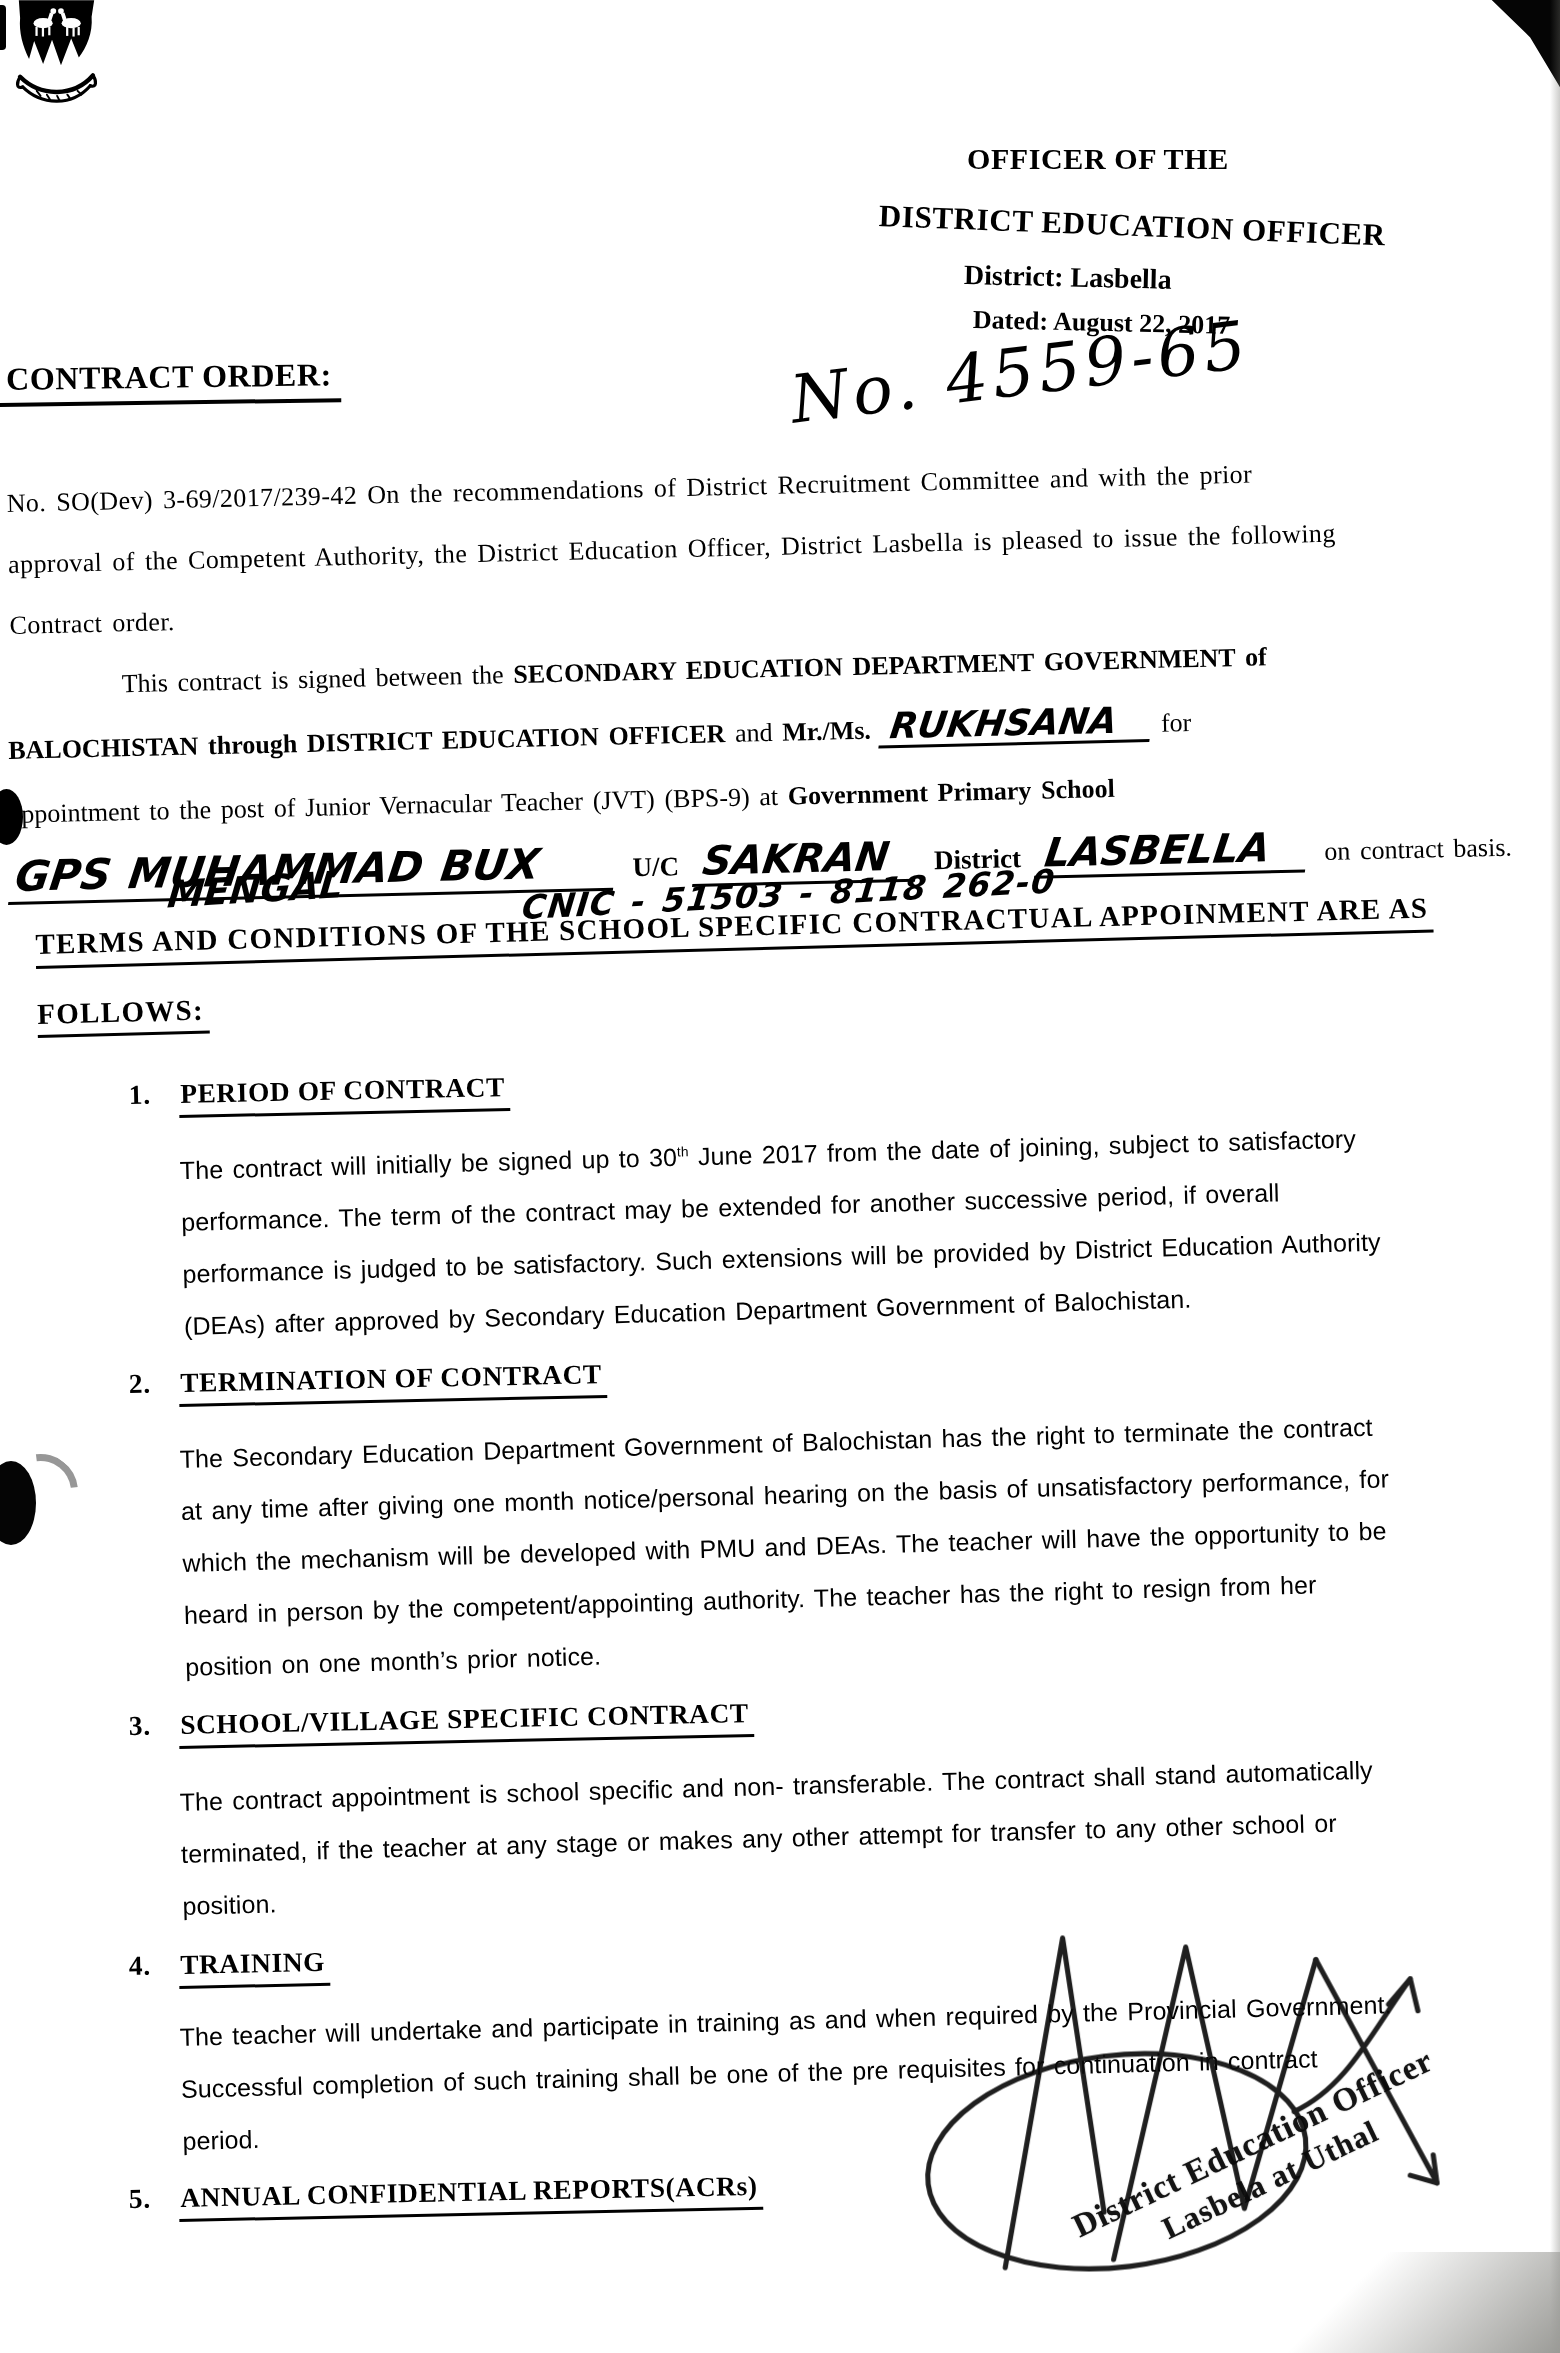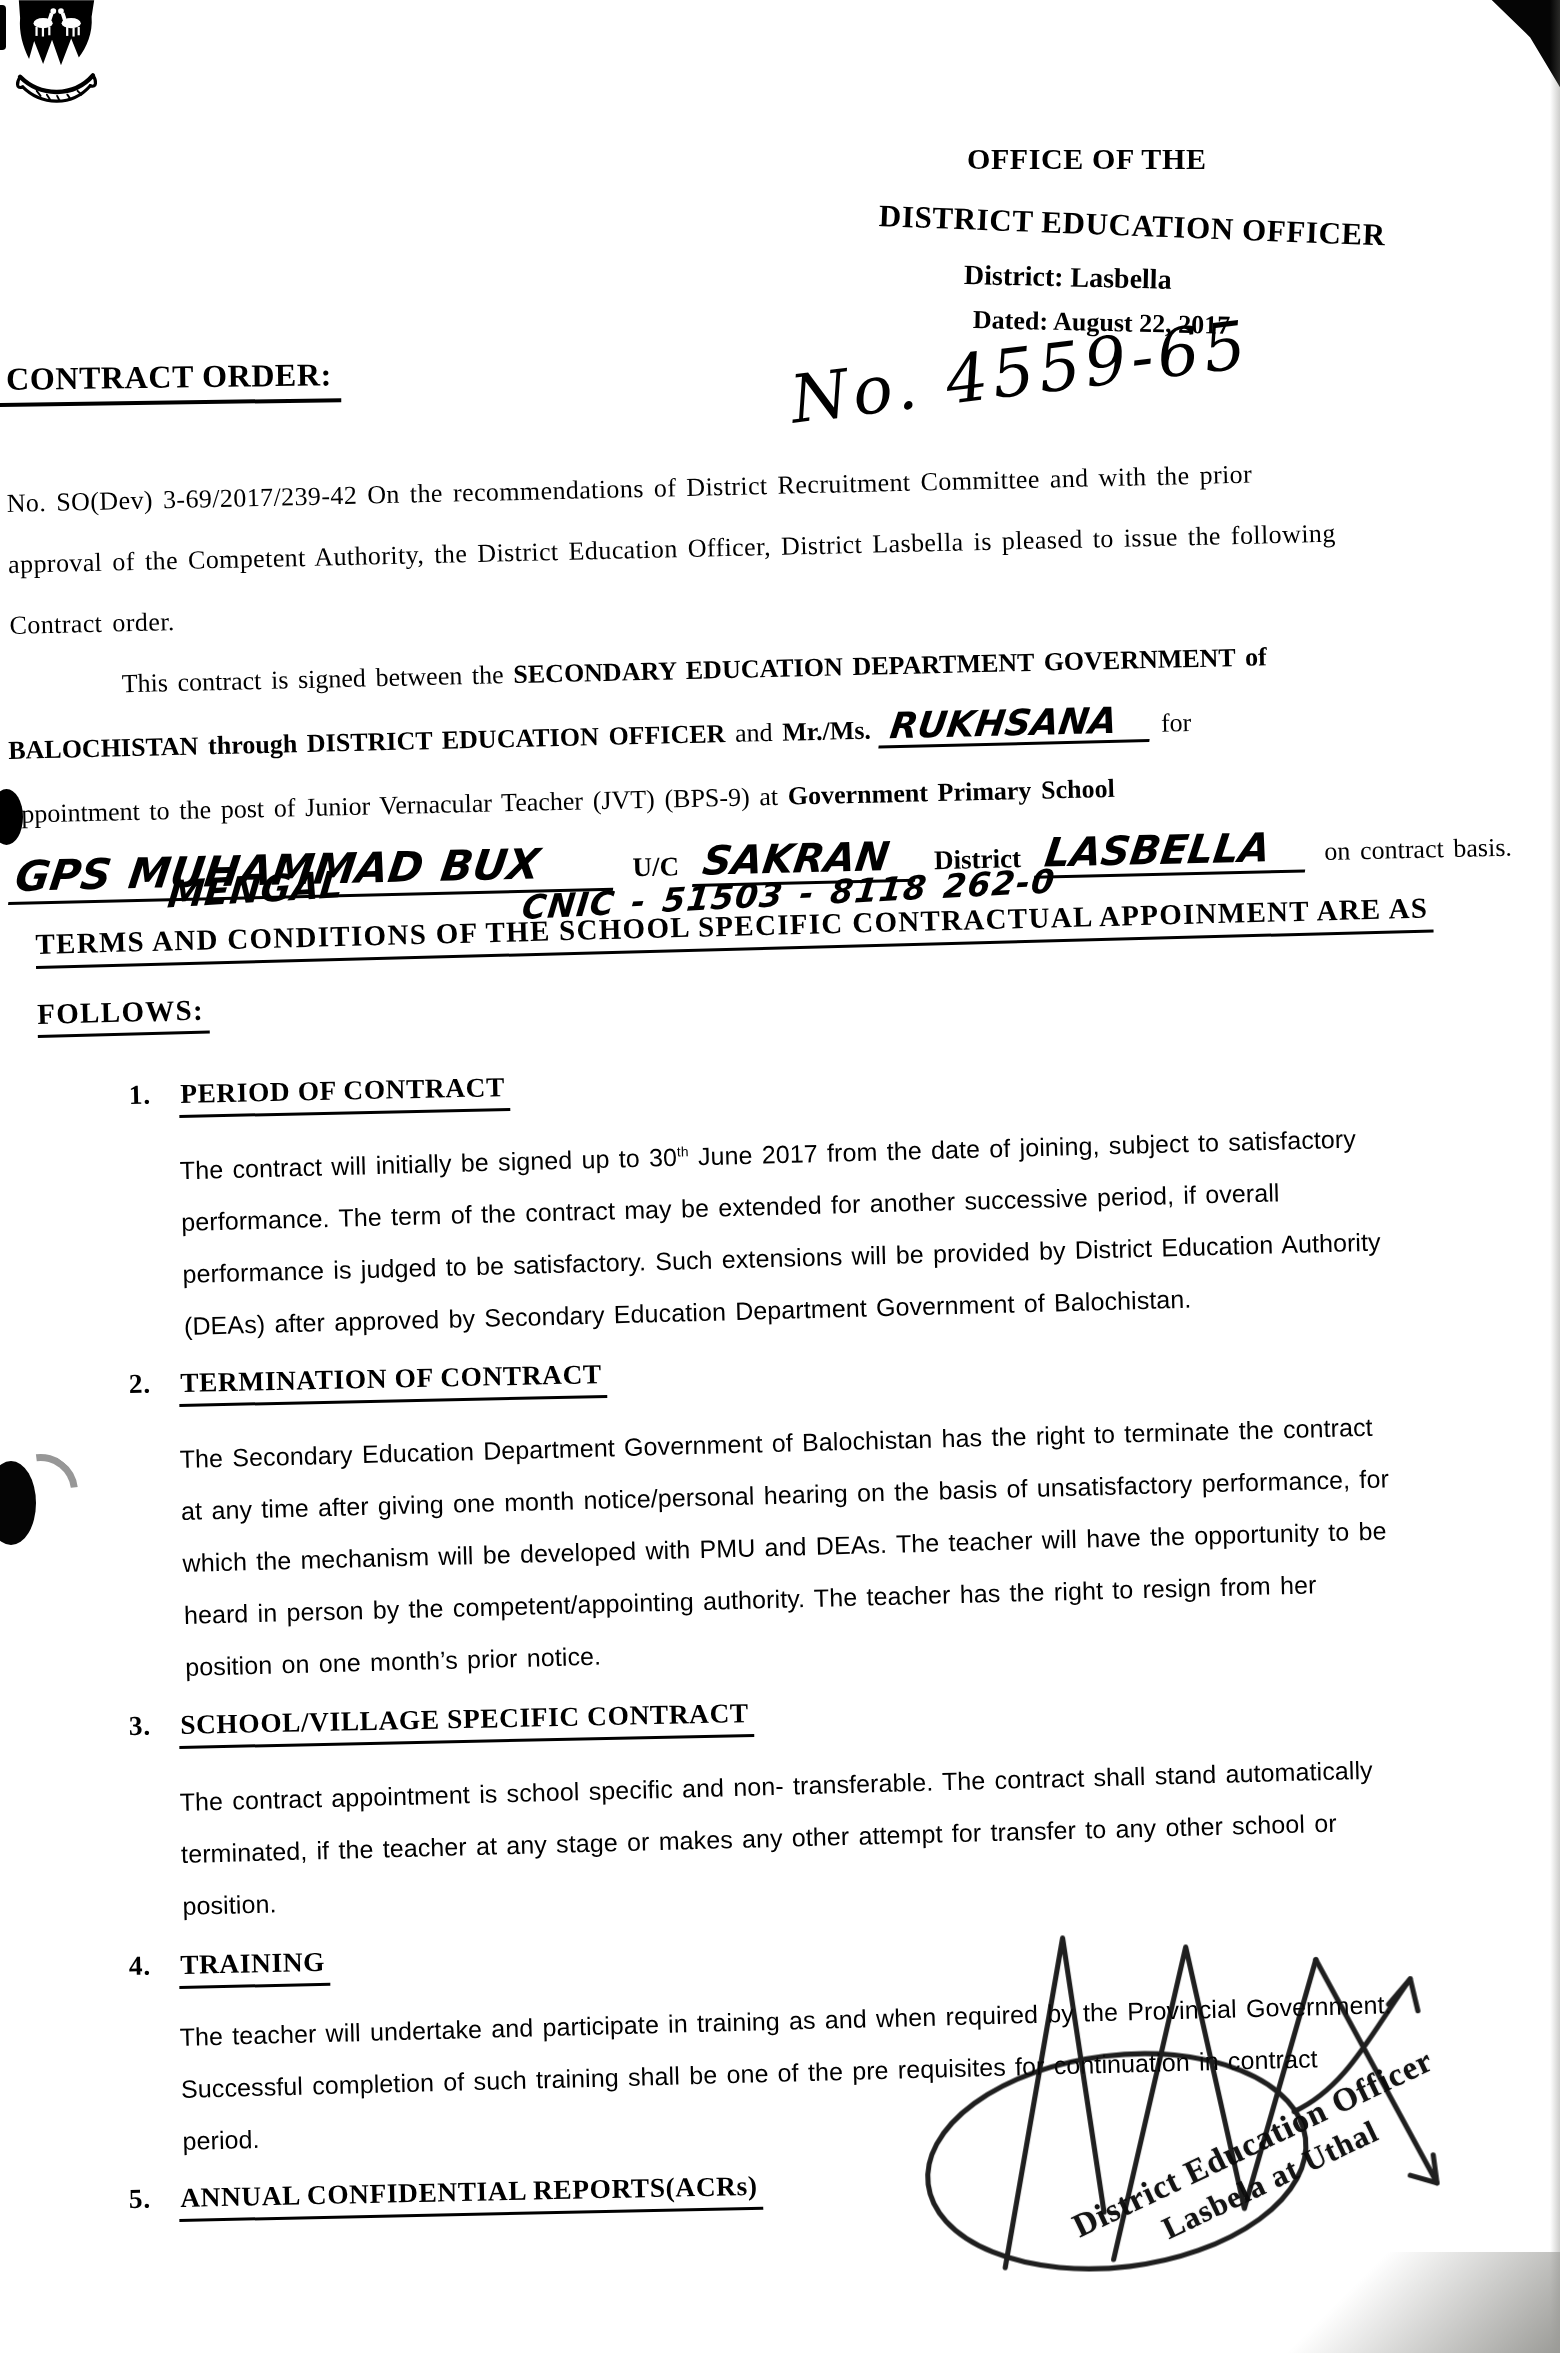--- a/index.html
+++ b/index.html
@@ -103,21 +103,21 @@
       <path d="M8,120 C40,152 92,152 122,118" stroke-width="7"></path>
       <path d="M12,136 C42,166 90,166 118,134" stroke-width="5"></path>
       <path d="M8,120 C3,128 1,140 12,136" stroke-width="5"></path>
       <path d="M122,118 C128,126 128,138 118,134" stroke-width="5"></path>
       <path d="M34,142 l6,8 M50,148 l5,8 M66,150 l4,8 M82,148 l5,7 M98,142 l6,6" stroke-width="3"></path>
     </g>
   </svg>
 
   <div id="corner-wedge" class="abs"></div>
 
-  <div id="hdr1" class="abs serif b nw">OFFICE OF THE</div>
+  <div id="hdr1" class="abs serif b nw">OFFICER OF THE</div>
   <div id="hdr2" class="abs serif b nw">DISTRICT EDUCATION OFFICER</div>
   <div id="hdr3" class="abs serif b nw">District: Lasbella</div>
   <div id="hdr4" class="abs serif b nw">Dated: August 22, 2017</div>
 
   <div id="contract-order" class="abs serif b nw">CONTRACT ORDER:</div>
 
   <div id="ref-no" class="abs nw">No. 4559-65</div>
 
   <div id="intro" class="abs serif">
     <div class="nw">No. SO(Dev) 3-69/2017/239-42 On the recommendations of District Recruitment Committee and with the prior</div>

